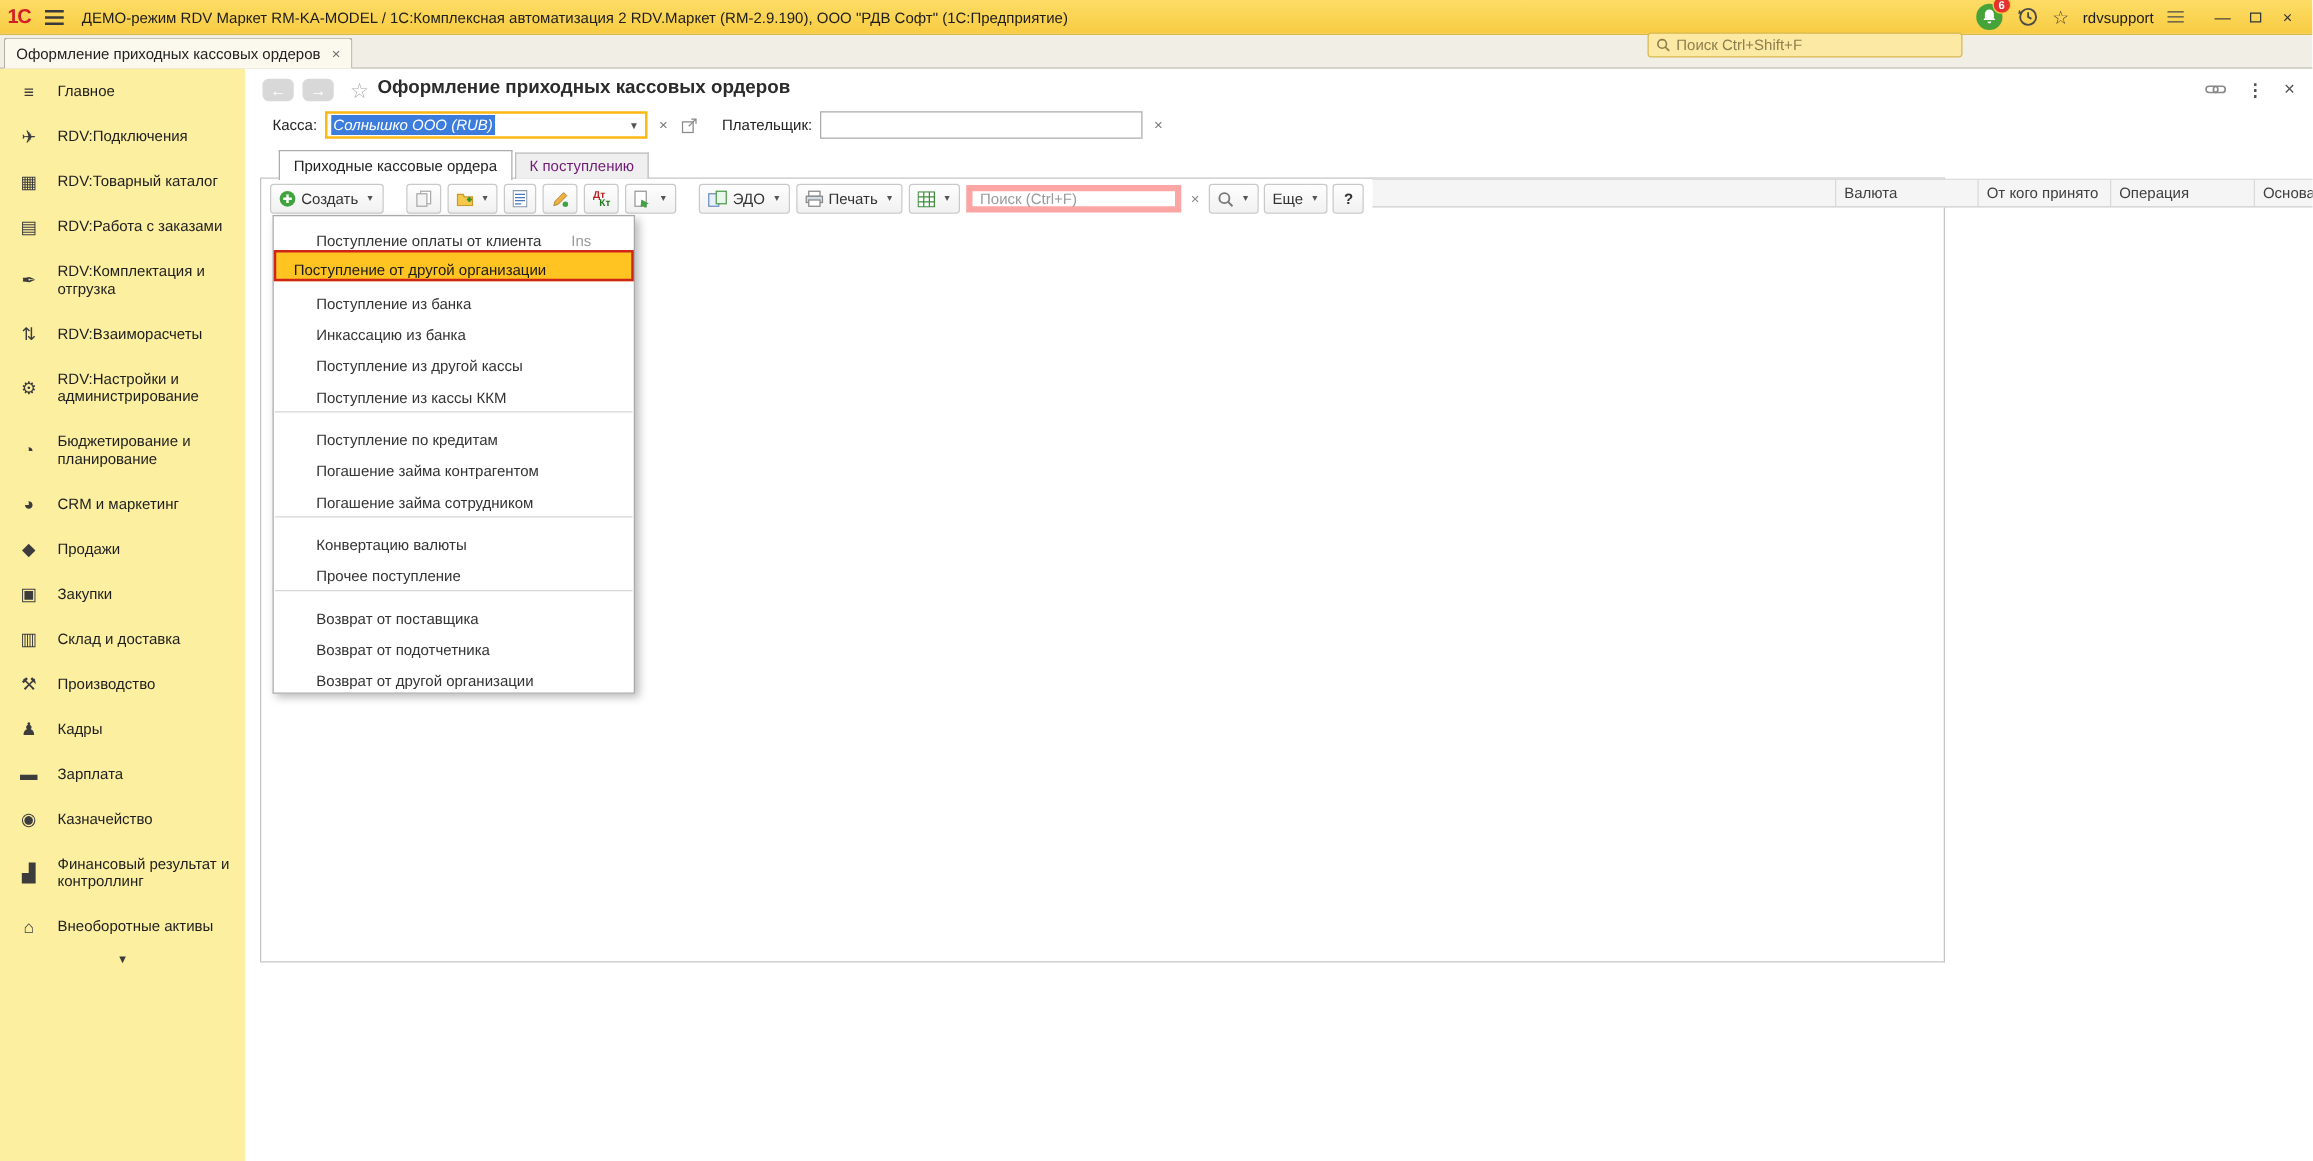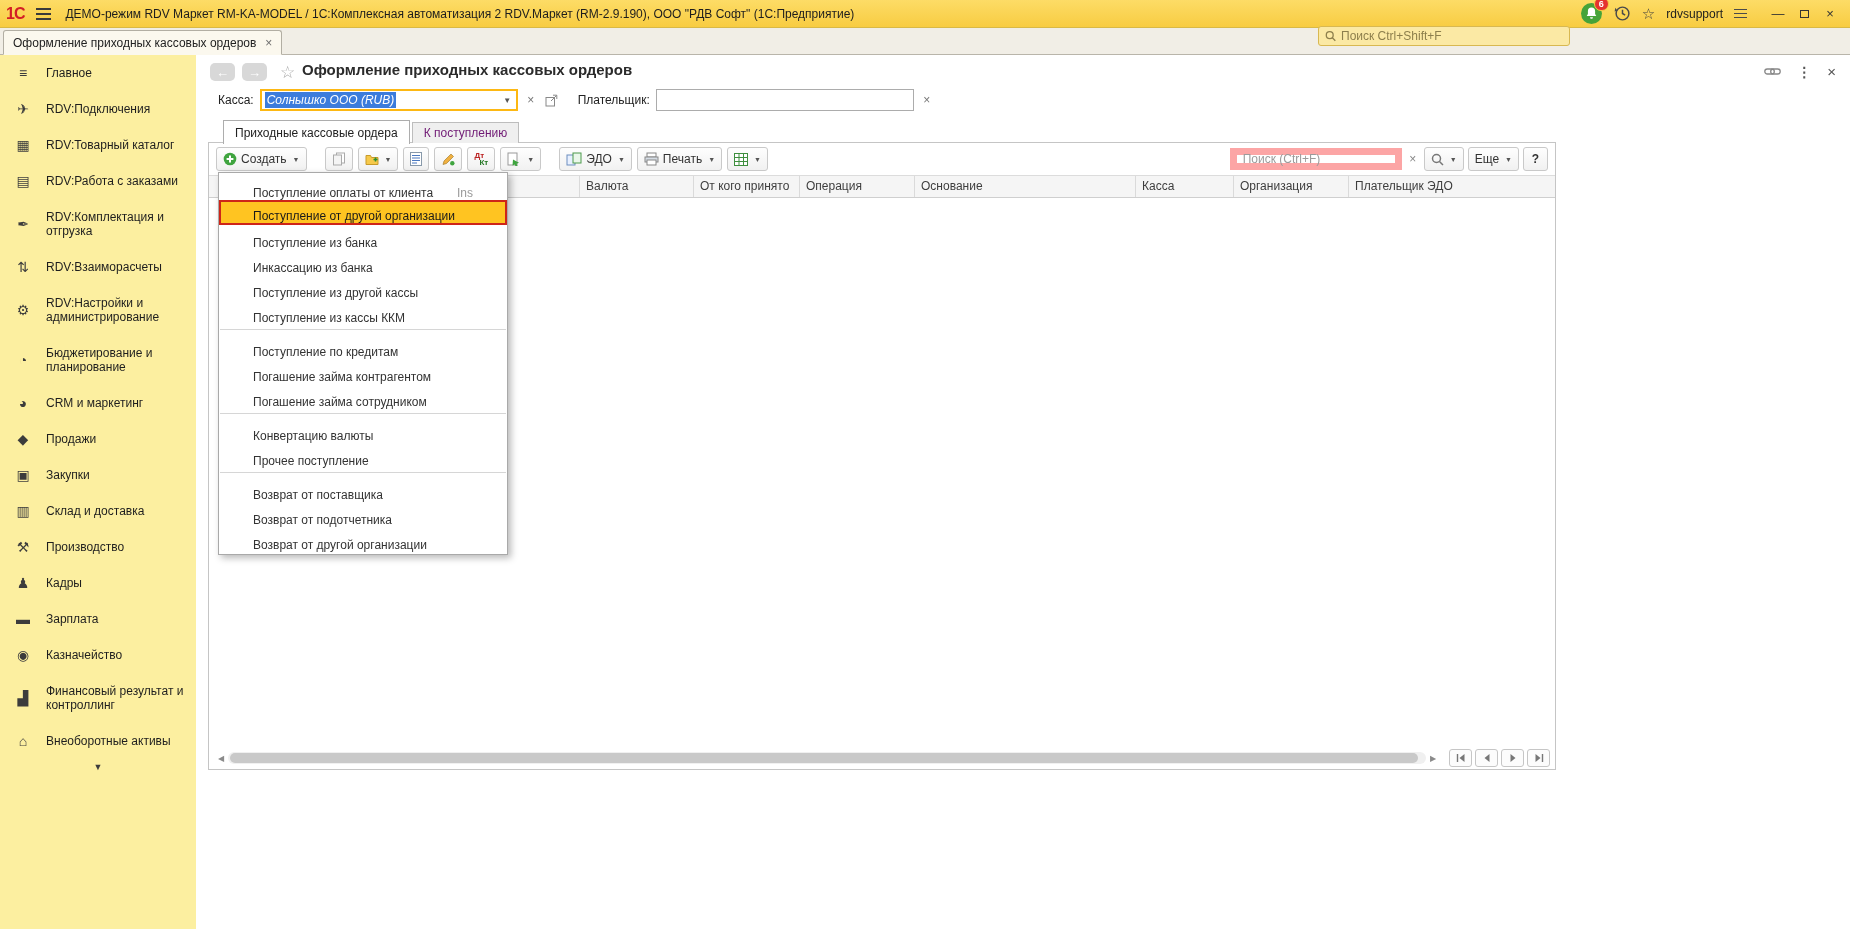--- a/index.html
+++ b/index.html
@@ -67,29 +67,29 @@
   .kassa-field { width:258px; }
   .payer-field { width:258px; }
 
   
   .tabs-row { position:absolute; top:64px; left:17px; display:flex; align-items:flex-end; height:24px; z-index:2; }
   .vtab { display:flex; align-items:center; padding:0 11px; font-size:12px; cursor:pointer;margin-left:10px; }
   .vtab.active { height:24px; background:#fff; border:1px solid #ADADAD; border-bottom:none; margin-bottom:-1px; }
   .vtab.inactive { height:21px; background:#EFEFEF; border:1px solid #BDBDBD; border-bottom:none; margin-left:2px; color:#701a75; }
 
   
-  .list-box { position:absolute; top:87px; left:12px; width:1348px; height:628px; border:1px solid #C5C5C5; background:#fff; display:flex; flex-direction:column; }
+  .list-box { position:absolute; top:87px; left:12px; width:1348px; height:628px; border:1px solid #C5C5C5; background:#fff; display:flex; }
   .toolbar { height:32px; flex:none; display:flex; align-items:center; gap:5px; padding:3px 7px; }
   .tbtn { height:24px; border:1px solid #C9C9C9; border-radius:3px; background:linear-gradient(#FEFEFE,#F1F1F1); display:flex; align-items:center; gap:4px; padding:0 6px; font-size:12px; color:#333; cursor:pointer; white-space:nowrap; }
   .dd { font-size:7px; color:#555; margin-left:2px; }
   .gap8 { width:8px; flex:none; }
   .dtkt { display:flex; flex-direction:column; line-height:7px; font-size:8px; font-weight:bold; }
   .dtkt .dt { color:#BB2222; } .dtkt .kt { color:#227722; margin-left:5px; }
   .search-group { margin-left:auto; display:flex; align-items:center; gap:4px; }
-  .lsearch { width:172px; height:22px; border:7px solid #fca5a5; display:flex; align-items:center; padding:0 6px; }
+  .lsearch { width:172px; height:22px; border:5px solid #fca5a5; display:flex; align-items:center; padding:0 6px; }
   .lsearch input { border:none; outline:none; width:100%; font-size:12px; font-family:"Liberation Sans",sans-serif; color:#444; background:transparent; }
   .lsearch input::placeholder { color:#9B9B9B; }
   .flat-x { width:14px; height:20px; display:flex; align-items:center; justify-content:center; color:#888; cursor:pointer; }
   .help-btn { width:25px; font-weight:bold; justify-content:center; }
 
   
   .thead { height:23px; flex:none; background:#F5F5F5; border-top:1px solid #DCDCDC; border-bottom:1px solid #CFCFCF; display:flex; font-size:12px; color:#3E3E3E; }
   .th { padding:3px 6px; border-right:1px solid #DADADA; overflow:hidden; white-space:nowrap; flex:none; }
   .tbody { flex:1; background:#fff; }
 
@@ -99,21 +99,21 @@
   .scroll-arrow { width:14px; text-align:center; color:#8A8A8A; font-size:8px; cursor:pointer; }
   .scroll-track { flex:1; height:12px; background:#F0F0F0; border-radius:6px; position:relative; }
   .scroll-thumb { position:absolute; left:2px; right:8px; top:1px; bottom:1px; background:#C9C9C9; border-radius:5px; cursor:pointer; }
   .pager { display:flex; gap:3px; }
   .pager-btn { width:23px; height:18px; border:1px solid #C6C6C6; border-radius:3px; background:#FCFCFC; display:flex; align-items:center; justify-content:center; cursor:pointer; }
 
   
   .menu { position:absolute; left:22px; top:117px; width:290px; background:#FFFFFF; border:1px solid #A9A9A9; box-shadow:3px 3px 7px rgba(0,0,0,0.28); z-index:10; padding:2px 0; }
   .menu-item { height:25px; display:flex; align-items:flex-end; padding:0 12px 0 34px; font-size:12px; color:#333; cursor:pointer; }
   .menu-item .shortcut { margin-left:auto; color:#9A9A9A; padding-right:22px; }
-  .menu-item.hl { background:#FFC421; border:2px solid #CE2518; padding-left:32px; color:#1A1A1A; }
+  .menu-item.hl { background:#FFC421; border:2px solid #CE2518; padding-left:14px; color:#1A1A1A; }
   .menu-sep { height:1px; background:#D6D6D6; margin:4px 1px; }
 </style>
 </head>
 <body>
 
 <div class="screen">
 
   <header class="topbar">
     <span class="logo">1С</span>
     <span class="hamburger">

